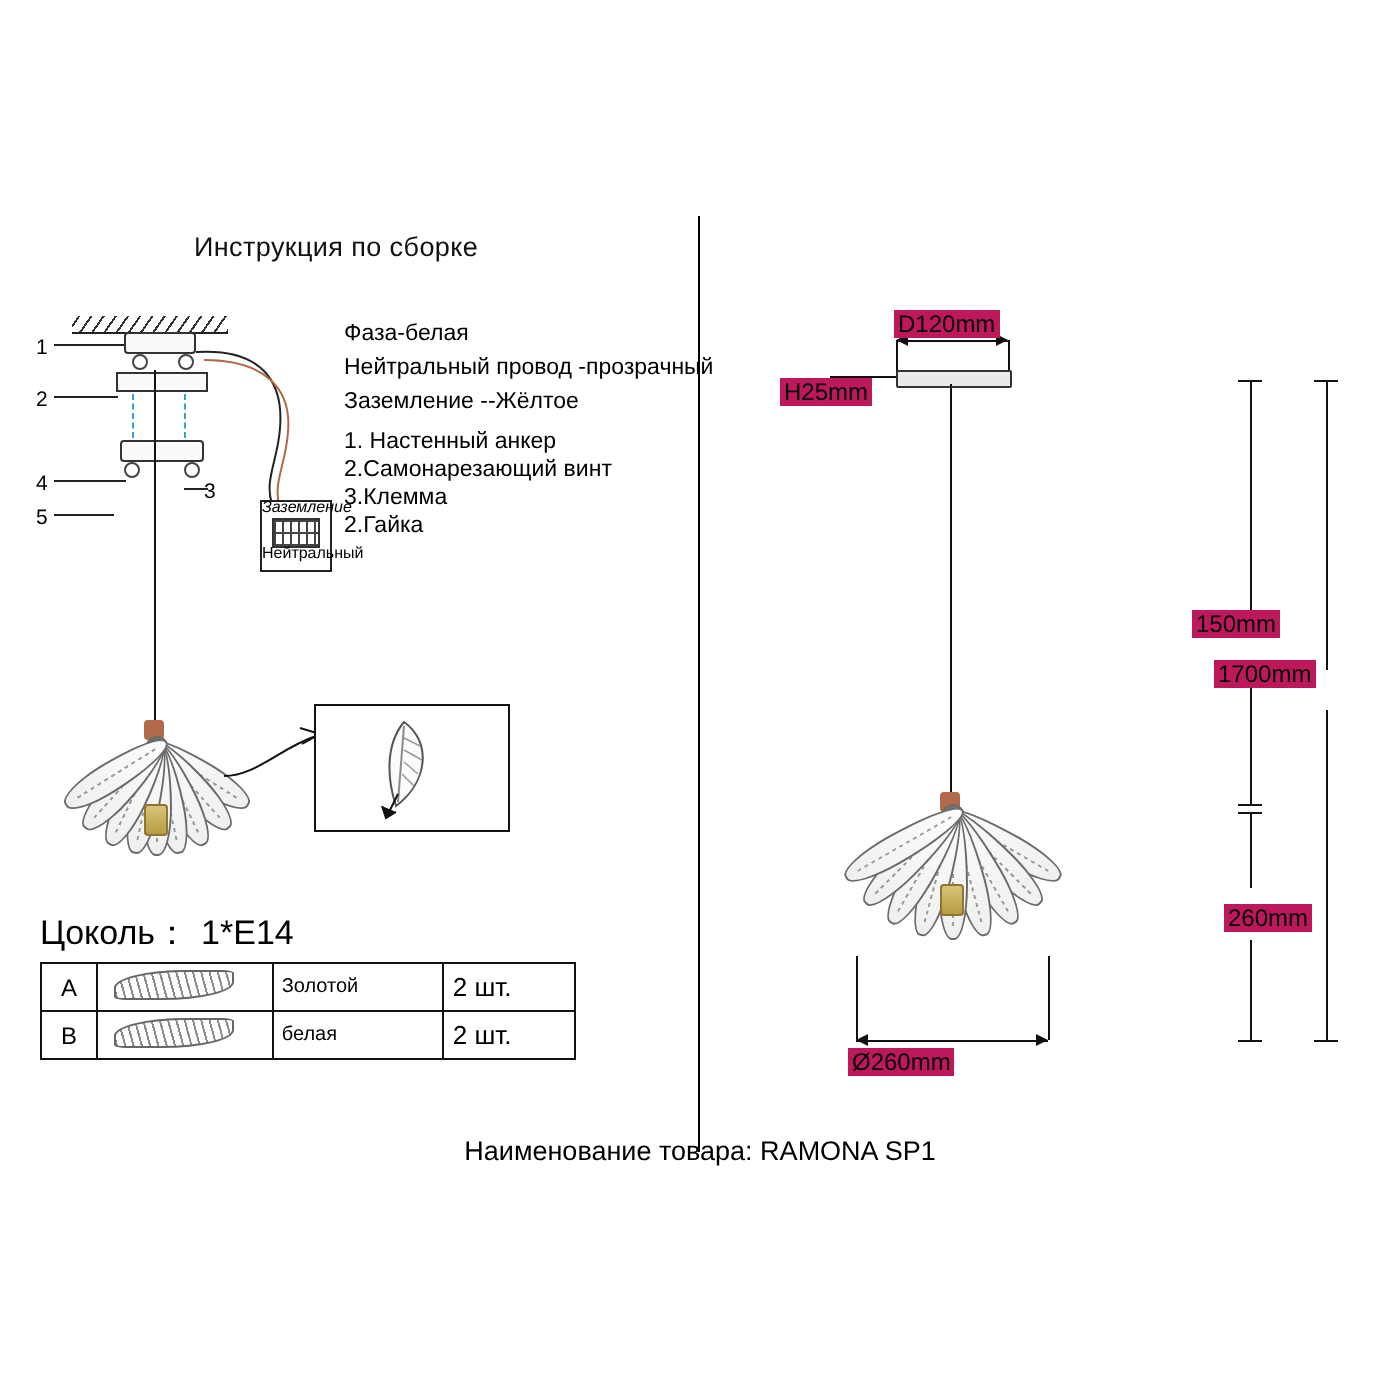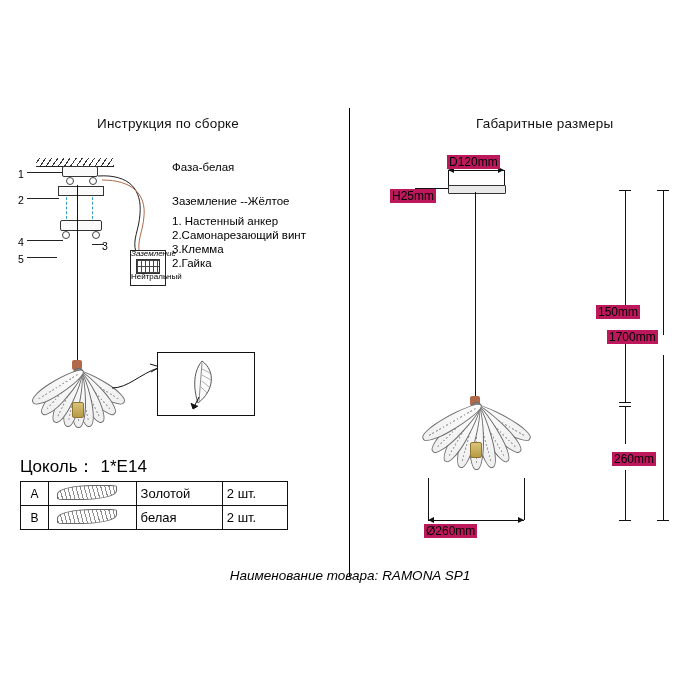--- a/index.html
+++ b/index.html
@@ -126,21 +126,21 @@
     font-size: 13px;
   }
   #variants-table td {
     border: 1px solid #111;
     height: 23px;
     padding: 0 4px;
     vertical-align: middle;
   }
   #variants-table td.code { width: 20px; text-align: center; font-size: 12px;}
   #variants-table td.pic  { width: 80px; }
-  #variants-table td.name { width: 80px; font-size: 13px;}
+  #variants-table td.name { width: 80px; font-size: 10px;}
   #variants-table td.qty  { width: 60px; font-size: 13px;}
 
   .leaf-ico {
     display:inline-block;
     width: 66px; height: 16px;
     position: relative;
   }
   .leaf-ico::before{
     content:"";
     position:absolute; left:4px; top:1px;
@@ -187,21 +187,20 @@
     border-bottom: 3px solid transparent;
   }
   .arrow-l { border-right: 6px solid #111; }
   .arrow-r { border-left: 6px solid #111; }
 
   
   #product-caption {
     left: 0; right: 0; top: 568px;
     text-align: center;
     font-size: 13.5px;
-    font-style: italic;
   }
 
   
   .mount-bar {
     position:absolute;
     border: 1px solid #333;
     background:#fafafa;
   }
   .screw-dot {
     position:absolute;
@@ -228,21 +227,20 @@
       repeating-linear-gradient(0deg,#444 0 1px, transparent 1px 6px);
     border:1px solid #333;
   }
 </style>
 </head>
 <body>
 
 <div class="sheet">
 
   <div class="abs section-title" id="assembly-title">Инструкция по сборке</div>
-  <div class="abs section-title" id="dims-title">Габаритные размеры</div>
 
   <div class="abs" id="divider"></div>
 
   <div class="abs" id="ceiling-hatch"></div>
 
   <div class="abs num-label" style="left:18px; top:168px;">1</div>
   <div class="abs num-label" style="left:18px; top:194px;">2</div>
   <div class="abs num-label" style="left:18px; top:236px;">4</div>
   <div class="abs num-label" style="left:18px; top:253px;">5</div>
   <div class="abs num-label" style="left:102px; top:240px;">3</div>
@@ -268,20 +266,21 @@
     <path d="M2,8 C34,6 46,22 44,46 C43,62 36,72 40,84" fill="none" stroke="#222" stroke-width="1"></path>
     <path d="M6,12 C36,12 50,26 48,48 C47,64 40,74 44,86" fill="none" stroke="#b06a4a" stroke-width="1"></path>
   </svg>
 
   <div class="abs" id="terminal-box"></div>
   <div class="abs" id="terminal-grid"></div>
   <div class="abs tiny" style="left:131px; top:249px;font-style:italic;">Заземление</div>
   <div class="abs tiny" style="left:131px; top:272px;">Нейтральный</div>
 
   <div class="abs note" style="left:172px; top:160px;">Фаза-белая</div>
+  <div class="abs note" style="left:172px; top:177px;">Нейтральный провод -прозрачный</div>
   <div class="abs note" style="left:172px; top:194px;">Заземление --Жёлтое</div>
 
   <div class="abs note" style="left:172px; top:214px;">1. Настенный анкер</div>
   <div class="abs note" style="left:172px; top:228px;">2.Самонарезающий винт</div>
   <div class="abs note" style="left:172px; top:242px;">3.Клемма</div>
   <div class="abs note" style="left:172px; top:256px;">2.Гайка</div>
 
   <div class="abs" id="wire-left"></div>
 
   <div class="abs" style="left:40px; top:366px; width:74px; height:62px;">

